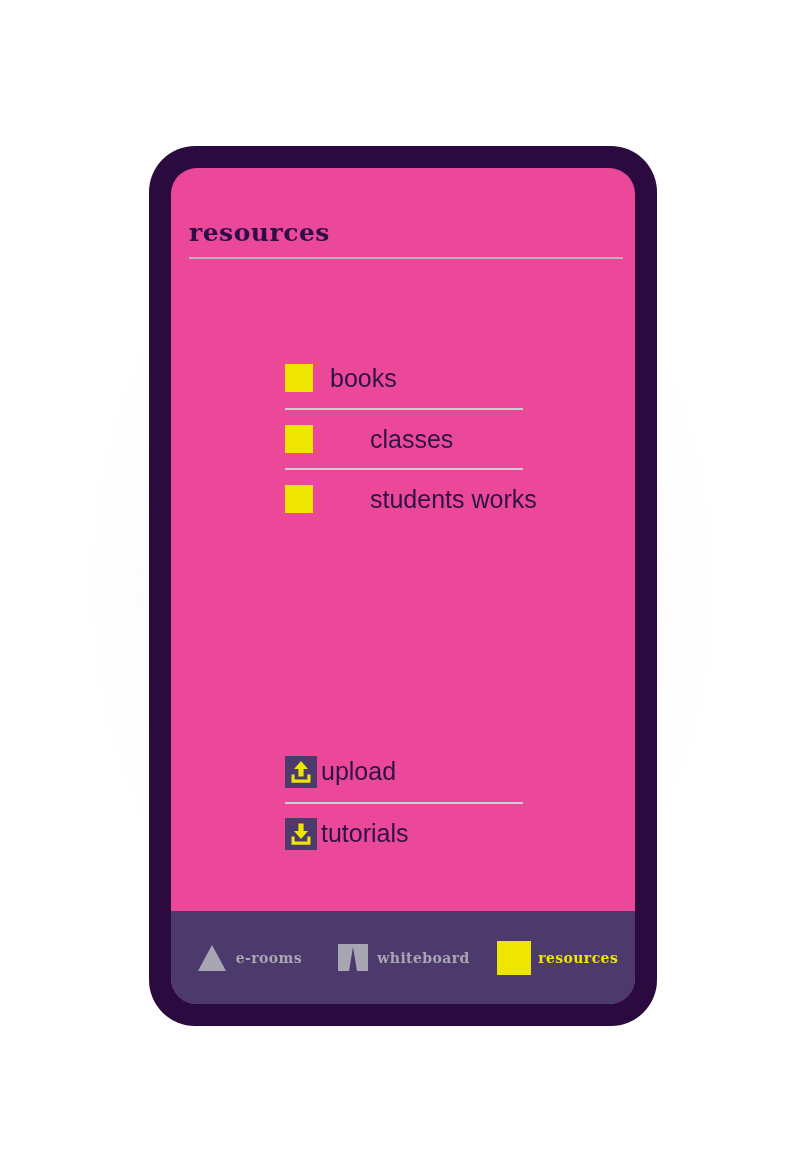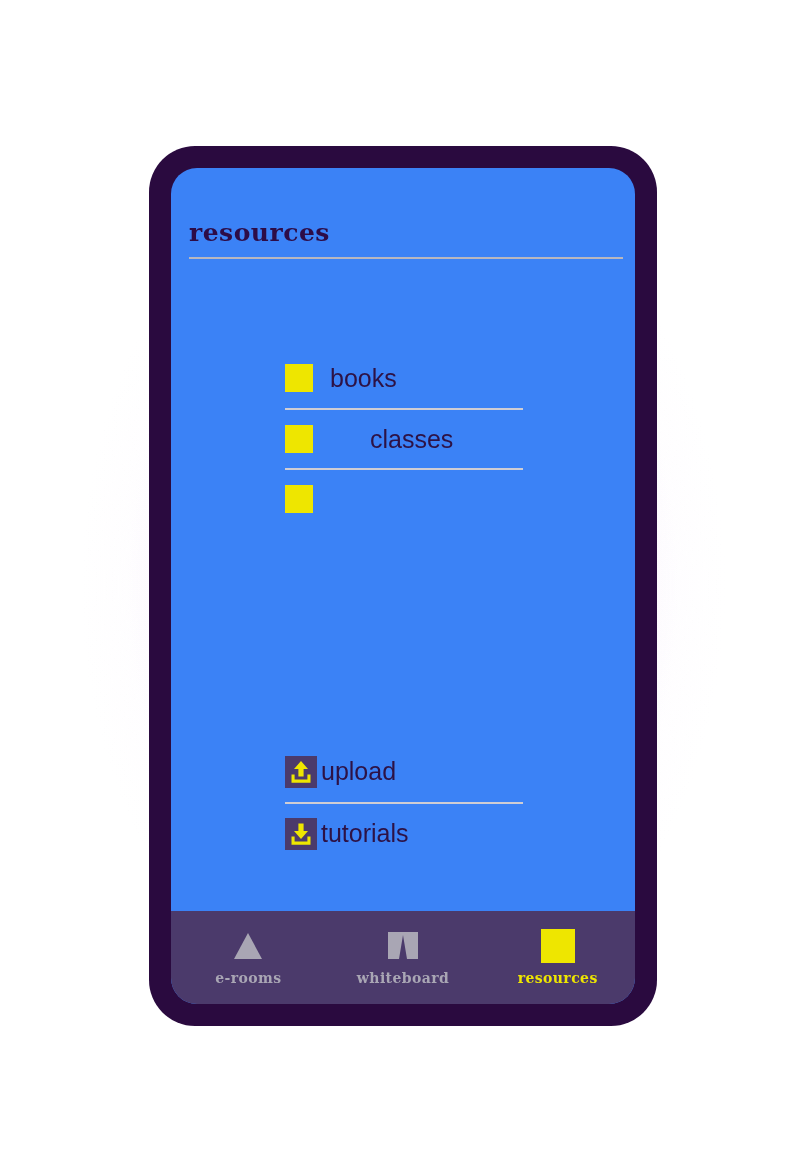--- a/index.html
+++ b/index.html
@@ -57,21 +57,21 @@
     width: 508px;
     height: 880px;
     background: #2a0a3f;
     border-radius: 46px;
     box-sizing: border-box;
     padding: 22px;
   }
   #screen {
     width: 100%;
     height: 100%;
-    background: #3b82f6;
+    background: #ec4899;
     border-radius: 26px;
     overflow: hidden;
     position: relative;
     display: flex;
     flex-direction: column;
   }
 
   
   .screen-body {
     flex: 1 1 auto;
@@ -161,21 +161,21 @@
     flex: 0 0 auto;
     height: 93px;
     background: #4b3a6b;
     display: flex;
     align-items: center;
   }
   .nav-item {
     flex: 1 1 0;
     height: 100%;
     display: flex;
-    flex-direction: column;
+    flex-direction: row;
     align-items: center;
     justify-content: center;
     gap: 7px;
   }
   .nav-glyph {
     width: 34px;
     height: 34px;
     display: block;
   }
   .nav-label {
@@ -216,20 +216,21 @@
           <span class="res-label">books</span>
         </div>
 
         <div class="res-row">
           <span class="sq-yellow"></span>
           <span class="res-label">classes</span>
         </div>
 
         <div class="res-row">
           <span class="sq-yellow"></span>
+          <span class="res-label">students works</span>
         </div>
 
 
 
       </div>
 
       <div id="transfer-list">
 
         <div class="tr-row">
           <svg class="tr-icon" viewBox="0 0 32 32">

